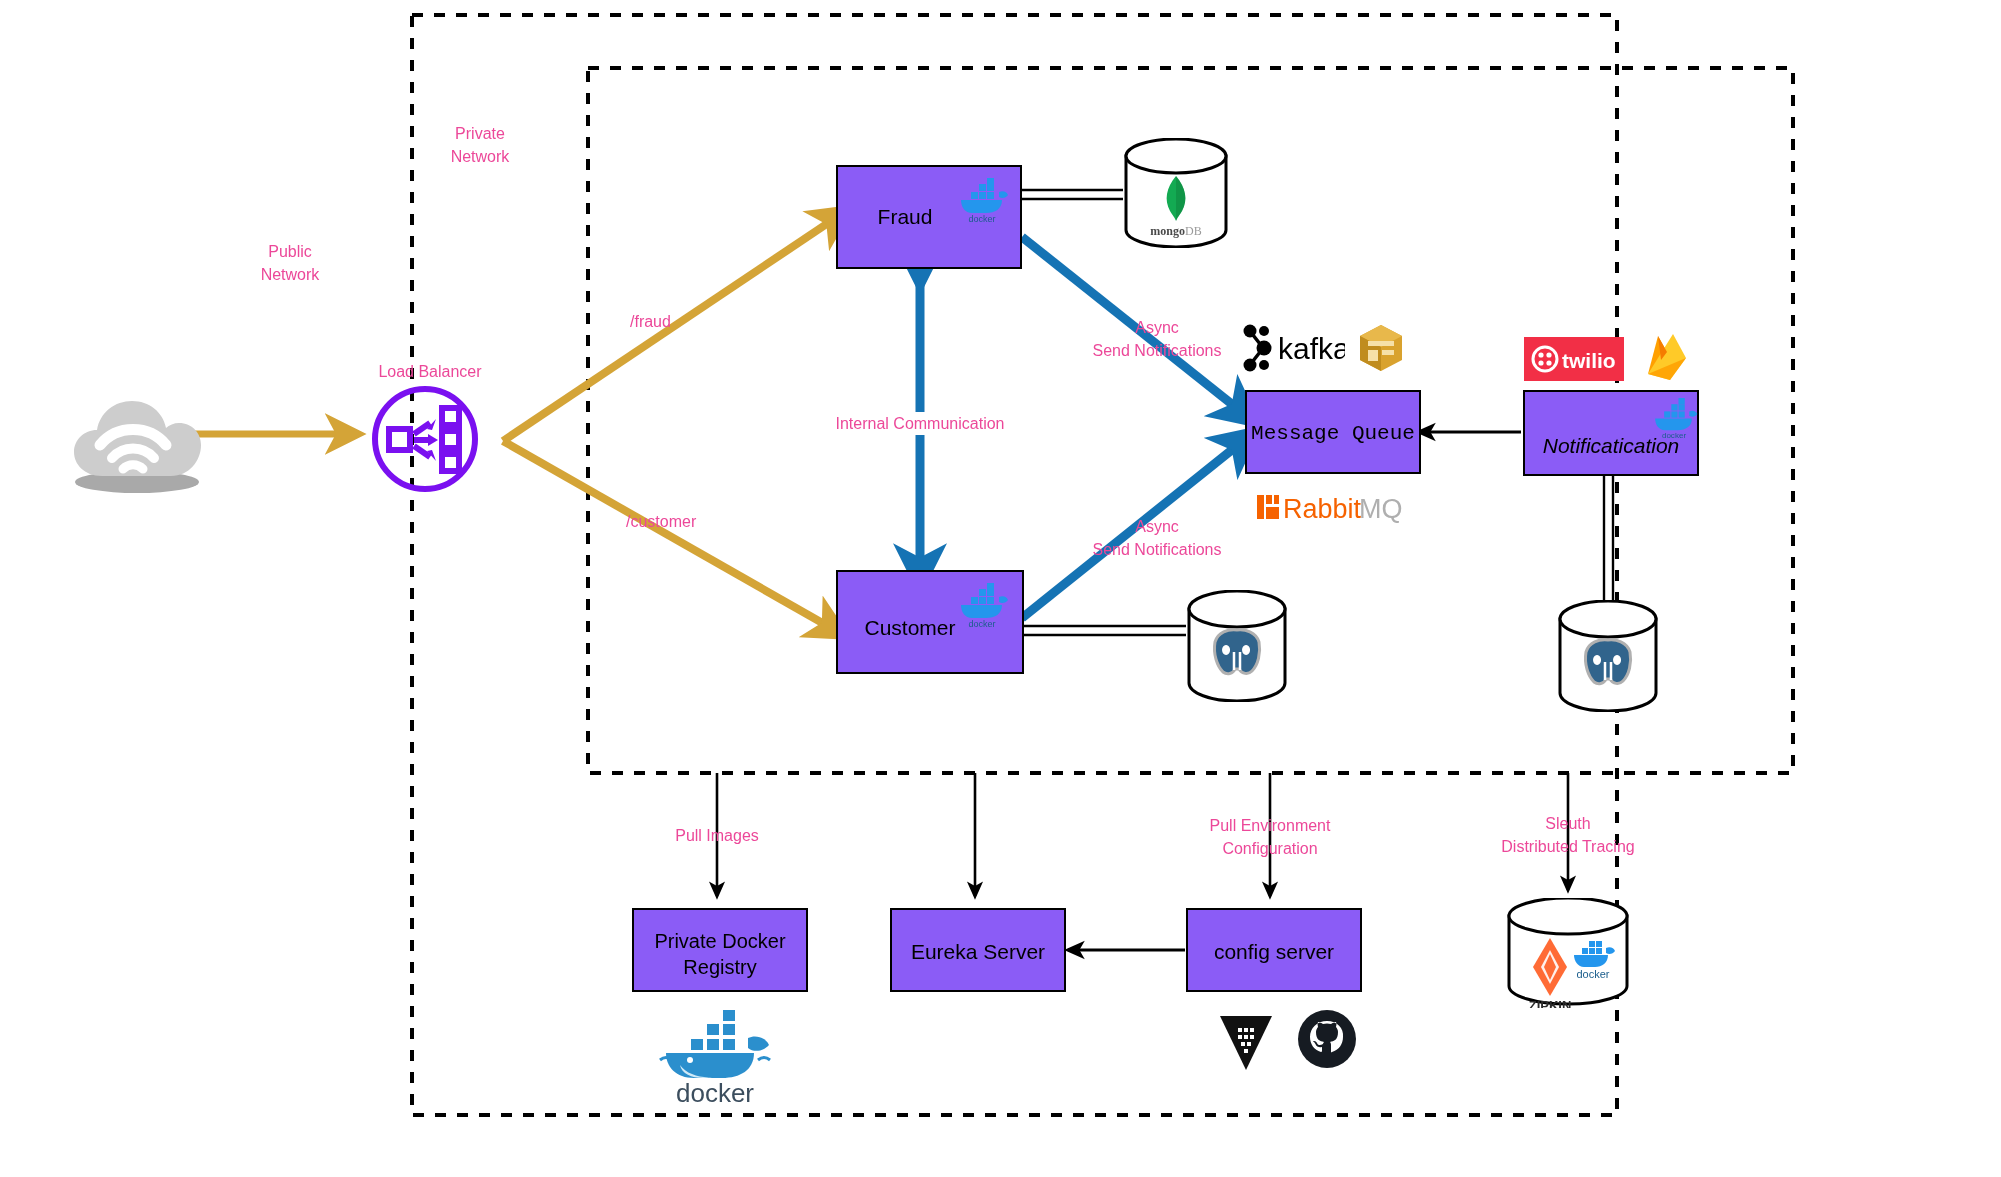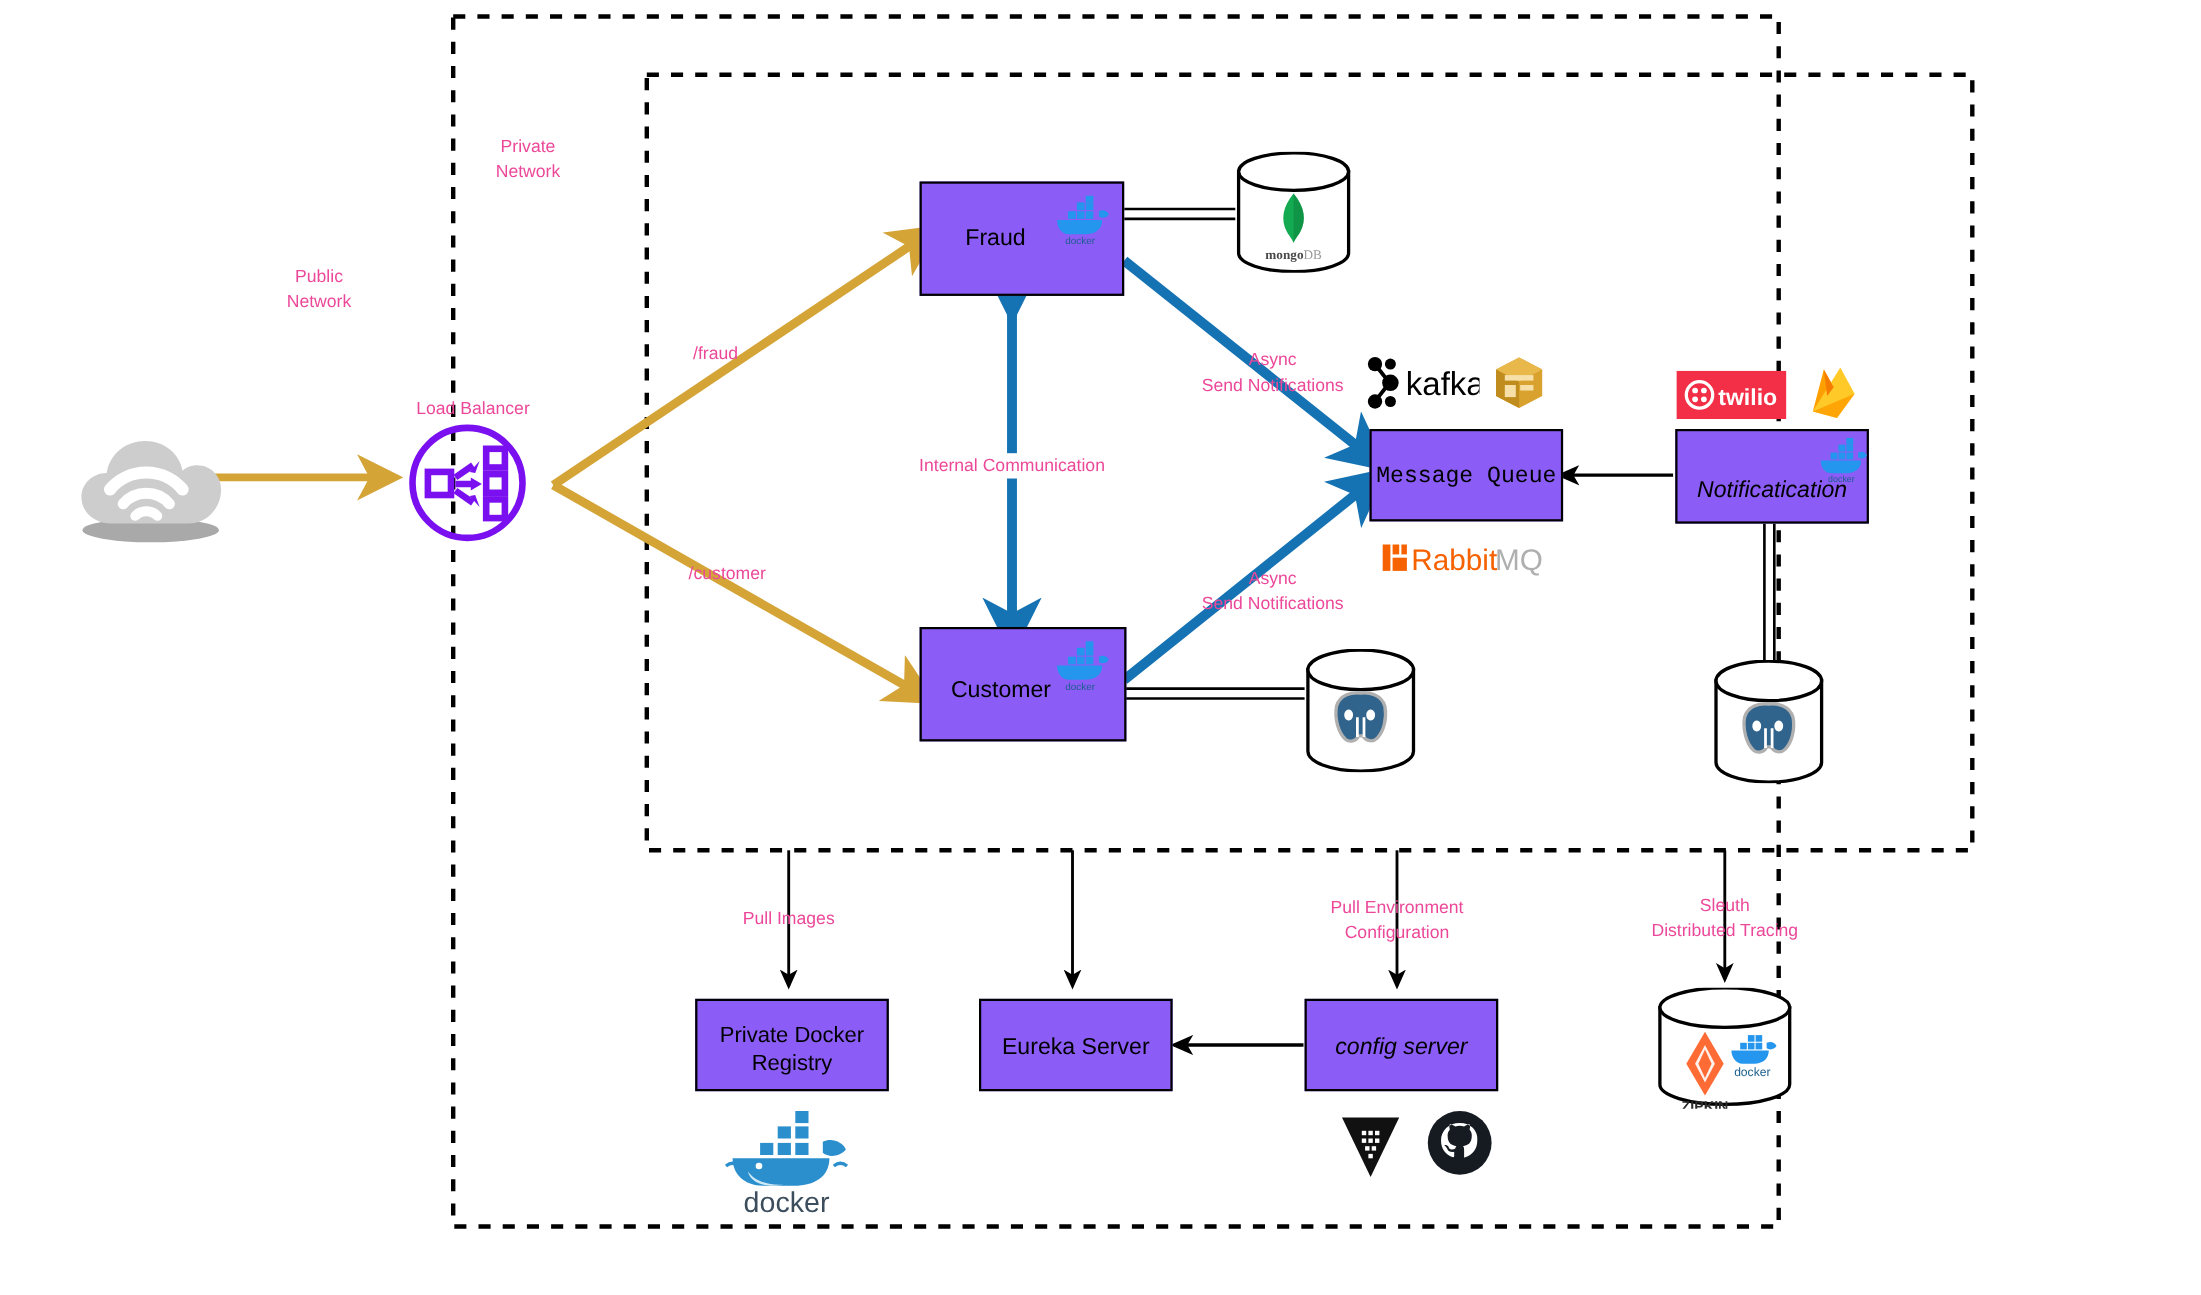--- a/index.html
+++ b/index.html
@@ -254,21 +254,21 @@
   <div class="node-box" style="left:632px;top:908px;width:176px;height:84px;">
     <div class="node-txt" style="top:18px;line-height:26px;font-size:20px;">Private Docker
 Registry</div>
   </div>
 
   <div class="node-box" style="left:890px;top:908px;width:176px;height:84px;">
     <div class="node-txt" style="top:30px;">Eureka Server</div>
   </div>
 
   <div class="node-box" style="left:1186px;top:908px;width:176px;height:84px;">
-    <div class="node-txt" style="top:30px;font-style:italic;">config server</div>
+    <div class="node-txt" style="top:30px;">config server</div>
   </div>
 
   <svg class="ico" style="left:1505px;top:898px;width:126px;height:110px;" viewBox="0 0 126 110">
     <path d="M4,18 L4,88 A59,18 0 0 0 122,88 L122,18 Z" fill="#fff" stroke="#000" stroke-width="3"></path>
     <ellipse cx="63" cy="18" rx="59" ry="18" fill="#fff" stroke="#000" stroke-width="3"></ellipse>
     <g transform="translate(26,38)">
       <path d="M19,2 L36,31 L19,60 L2,31 Z" fill="#FF6B35"></path>
       <path d="M19,14 L28,31 L19,48 L10,31 Z" fill="#fff" opacity="0.9"></path>
       <path d="M19,18 L25,31 L19,44 L13,31 Z" fill="#FF6B35"></path>
       <text x="19" y="74" font-size="13" fill="#2B2B2B" text-anchor="middle" font-weight="bold" font-family="'Liberation Sans',sans-serif">ZIPKIN</text>

